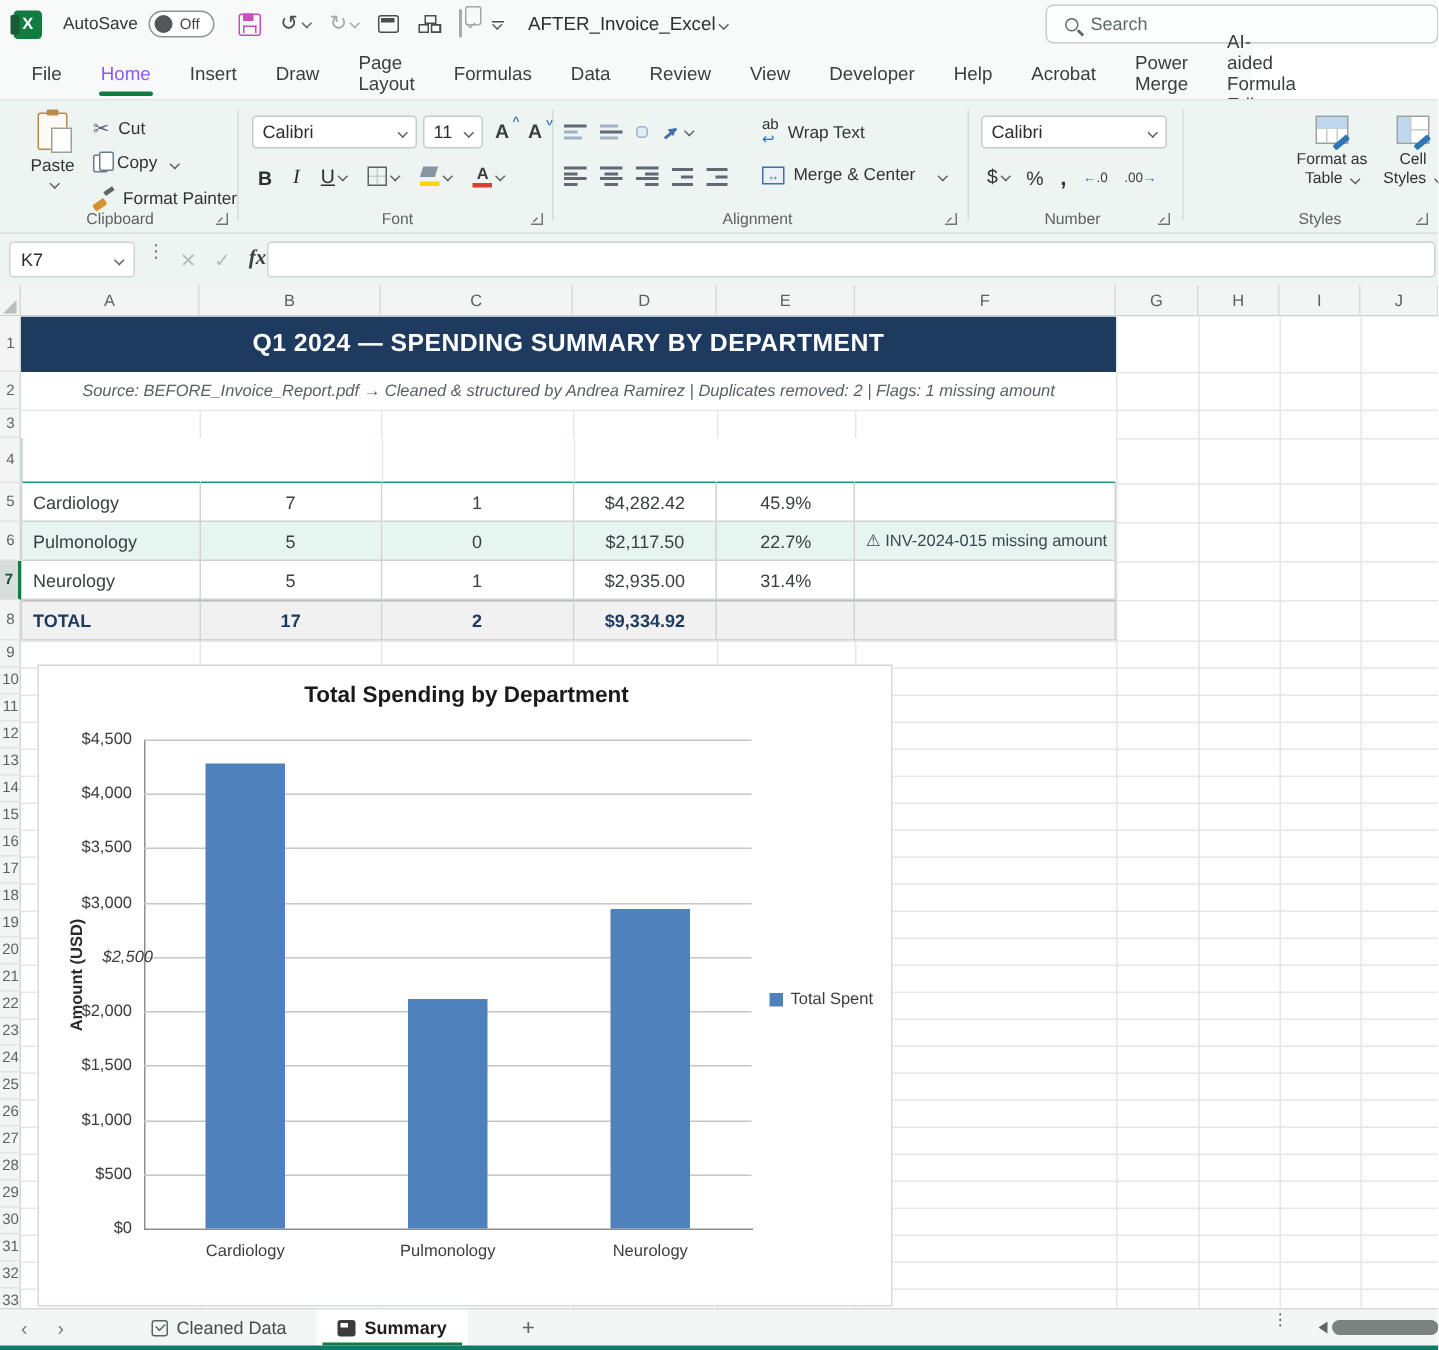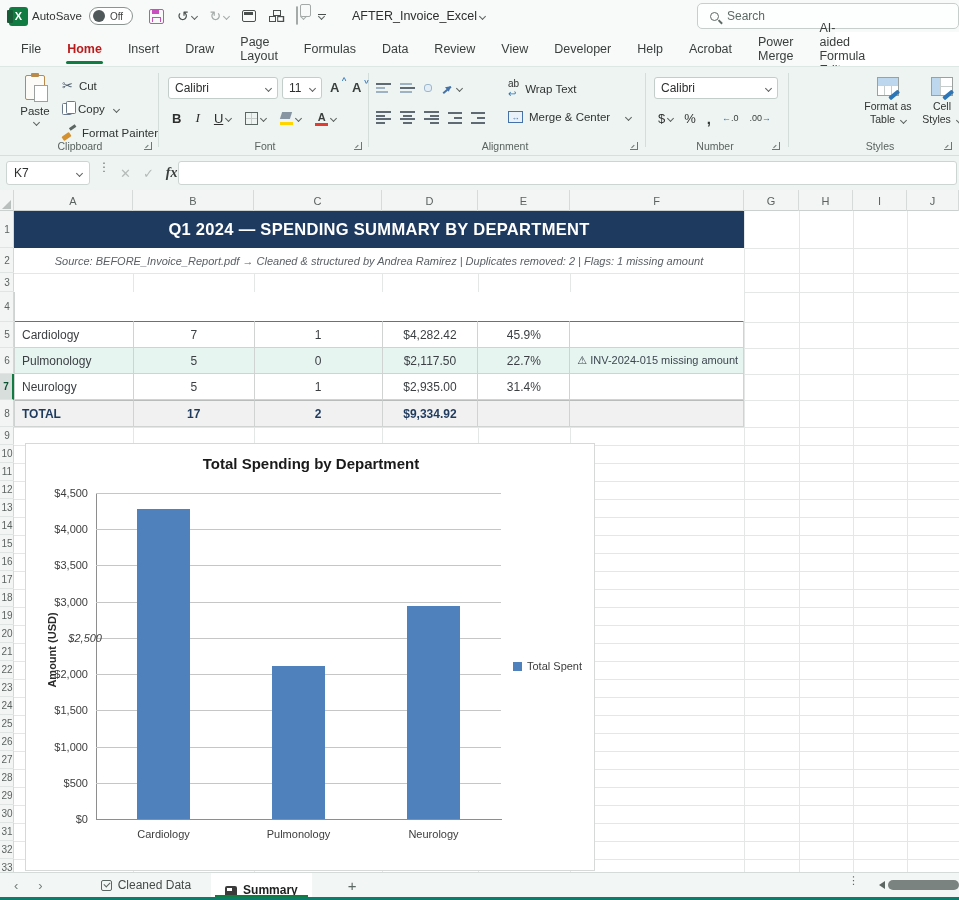--- a/index.html
+++ b/index.html
@@ -5,21 +5,21 @@
   * { margin:0; padding:0; box-sizing:border-box; }
   html,body { background:#fff; }
   body { font-family:"Liberation Sans", sans-serif; }
   .app { position:relative; width:959px; height:900px; overflow:hidden; background:#fff; }
 
   
   .titlebar { position:absolute; left:0; top:0; width:959px; height:32px; background:#f7faf9; display:flex; align-items:center; }
   .xl-logo { width:19px; height:19px; margin-left:9px; background:#107C41; border-radius:3px; color:#fff; font-weight:bold; font-size:11px; display:flex; align-items:center; justify-content:center; position:relative; }
   .xl-logo::before{ content:""; position:absolute; left:-2px; top:3px; width:6px; height:13px; background:#185C37; border-radius:1px; }
   .xl-logo span{ position:relative; }
-  .autosave-label { font-size:11.5px; color:#333; margin-left:4px; }
+  .autosave-label { font-size:11.5px; color:#333; margin-left:14px; }
   .toggle { width:44px; height:18px; border:1px solid #8b9490; border-radius:9px; background:#fff; margin-left:7px; position:relative; display:flex; align-items:center; }
   .toggle .knob { width:12px; height:12px; border-radius:50%; background:#50585a; margin-left:3px; }
   .toggle .state { font-size:10px; color:#444; margin-left:5px; }
   .qat { display:flex; align-items:center; gap:13px; margin-left:16px; }
   .icon-save { width:15px; height:15px; border:1.8px solid #C94FC0; border-radius:2px; position:relative; }
   .icon-save::before { content:""; position:absolute; left:2px; top:-1px; width:7px; height:5px; background:#C94FC0; }
   .icon-save::after { content:""; position:absolute; left:2px; bottom:1px; width:7px; height:4px; border:1.4px solid #C94FC0; border-bottom:none; }
   .glyph { font-size:14px; color:#4a4f4d; line-height:1; }
   .glyph.dim { color:#a3aaa7; }
   .chev { display:inline-block; width:5px; height:5px; border-right:1.3px solid #5c625f; border-bottom:1.3px solid #5c625f; transform:rotate(45deg); margin-left:3px; vertical-align:middle; }
@@ -34,21 +34,21 @@
   .qat-overflow { display:flex; flex-direction:column; align-items:center; gap:1px; }
   .qat-overflow .bar { width:8px; height:1.4px; background:#4a4f4d; }
   .filename { position:absolute; left:352px; top:0; height:32px; display:flex; align-items:center; font-size:12.5px; color:#2e2e2e; }
   .searchbox { position:absolute; right:0; top:3px; width:262px; height:26px; background:#fdfefe; border:1px solid #c6cfcc; border-radius:5px; display:flex; align-items:center; font-size:12px; color:#5e6a66; }
   .icon-magnifier { width:9px; height:9px; border:1.5px solid #5e6a66; border-radius:50%; position:relative; margin:0 8px 0 12px; }
   .icon-magnifier::after { content:""; position:absolute; width:5px; height:1.5px; background:#5e6a66; transform:rotate(45deg); left:7px; top:8px; }
 
   
   .menubar { position:absolute; left:0; top:32px; width:835px; height:34px; background:#f7faf9; display:flex; align-items:stretch; padding-left:8px; }
   .mtab { position:relative; padding:0 13px; display:flex; align-items:center; font-size:12.5px; color:#3a3f3d; cursor:default; }
-  .mtab.active { color:#b91c1c; font-weight:bold; }
+  .mtab.active { color:#8b5cf6; font-weight:normal; }
   .mtab.active .underline { position:absolute; left:12px; right:12px; bottom:2px; height:3px; background:#107C41; border-radius:2px; }
 
   
   .ribbon { position:absolute; left:0; top:66px; width:959px; height:90px; background:#edf4f2; border-top:1px solid #dde7e4; border-bottom:1px solid #d5dfdc; }
   .rsep { position:absolute; top:6px; bottom:8px; width:1px; background:#d3dedb; }
   .grouplabel { position:absolute; bottom:3px; font-size:10.5px; color:#5b6360; text-align:center; }
   .dlg { position:absolute; bottom:5px; width:8px; height:8px; border-right:1.4px solid #6d7673; border-bottom:1.4px solid #6d7673; }
   .dlg::after { content:""; position:absolute; right:2px; bottom:2px; width:4px; height:1.3px; background:#6d7673; transform:rotate(-45deg); }
   .rlabel { font-size:11.5px; color:#303432; }
   .ribbon .small-row { position:absolute; display:flex; align-items:center; gap:6px; }
@@ -161,21 +161,21 @@
   .bar { position:absolute; width:53px; background:#4F81BD; }
   .xlab { position:absolute; text-align:center; font-size:11px; color:#3d3d3d; }
   .ylab { position:absolute; left:-12px; top:200px; transform:rotate(-90deg); transform-origin:center; font-size:11px; font-weight:bold; color:#2b2b2b; white-space:nowrap; }
   .legend { position:absolute; left:487px; top:216px; display:flex; align-items:center; gap:5px; font-size:11px; color:#3d3d3d; }
   .legend .sq { width:9px; height:9px; background:#4F81BD; }
 
   
   .tabbar { position:absolute; left:0; top:872px; width:959px; height:25px; background:#f2f6f5; border-top:1px solid #d5dbd8; display:flex; align-items:stretch; }
   .nav-arrows { display:flex; align-items:center; gap:20px; padding:0 14px; color:#75807c; font-size:13px; }
   .stab { display:flex; align-items:center; gap:6px; padding:0 14px; font-size:12px; color:#454b48; position:relative; margin-left:30px; }
-  .stab.active { background:#fff; color:#1d1f1e; font-weight:bold; margin-left:6px;align-items:flex-end; }
+  .stab.active { background:#fff; color:#1d1f1e; font-weight:bold; margin-left:6px; }
   .stab.active::after { content:""; position:absolute; left:4px; right:4px; bottom:0; height:2.5px; background:#107C41; }
   .icon-checkbox { width:11px; height:11px; border:1.5px solid #5c6662; border-radius:2px; position:relative; }
   .icon-checkbox::after { content:""; position:absolute; left:2px; top:1px; width:5px; height:3px; border-left:1.5px solid #5c6662; border-bottom:1.5px solid #5c6662; transform:rotate(-45deg); }
   .icon-book { width:12px; height:11px; background:#3b3b3b; border-radius:2px; position:relative; }
   .icon-book::after { content:""; position:absolute; left:2px; top:2px; width:5px; height:3px; background:#fff; }
   .addtab { display:flex; align-items:center; padding:0 14px; margin-left:22px; font-size:15px; color:#5c6662; }
   .tab-dots { position:absolute; right:100px; top:5px; color:#5c6662; font-size:11px; line-height:5px; }
   .hscroll { position:absolute; right:0; top:6px; width:84px; height:12px; display:flex; align-items:center; }
   .hscroll .larr { width:0; height:0; border:4px solid transparent; border-right:6px solid #5c6662; margin-right:3px; }
   .hscroll .thumb { flex:1; height:10px; background:#7b8380; border-radius:5px; }

